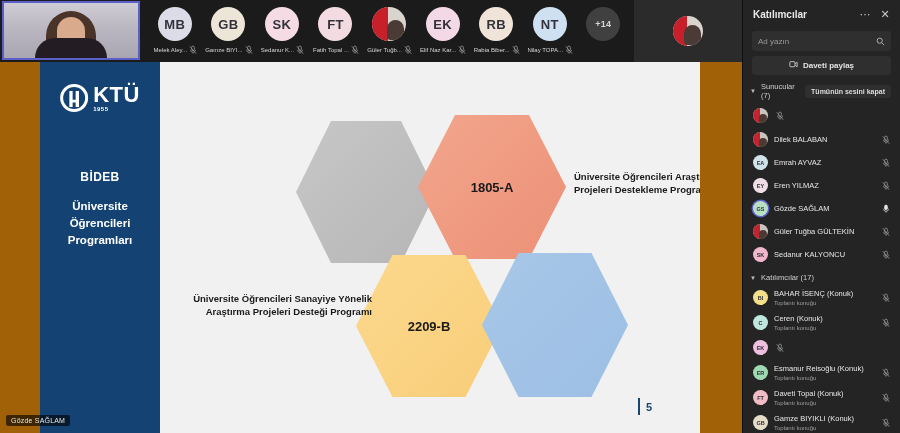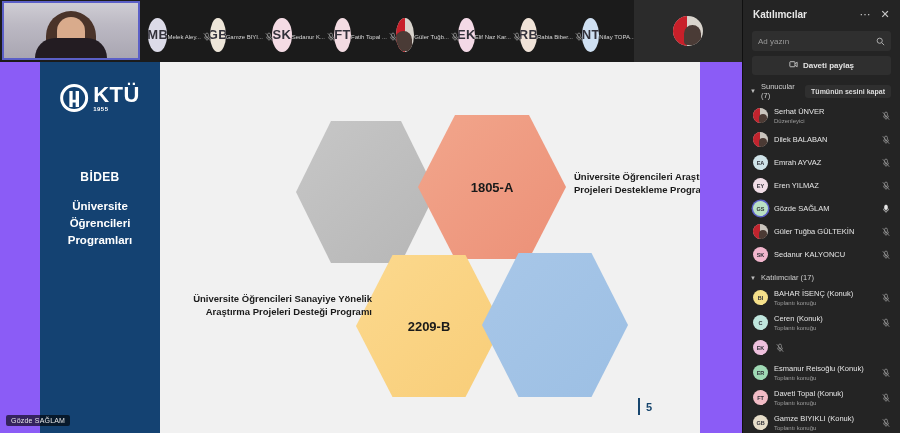--- a/index.html
+++ b/index.html
@@ -41,21 +41,21 @@
     margin-left: -36px; border-radius: 24px 24px 0 0;
     background: #231c22;
   }
 
   .strip {
     position: absolute; left: 148px; top: 0; width: 482px; height: 62px;
     display: flex; align-items: flex-start;
   }
   .tile {
     width: 62px; height: 62px; position: relative;
-    display: flex; flex-direction: row; align-items: center;
+    display: flex; flex-direction: column; align-items: center;
     padding-top: 7px;
   }
   .av {
     width: 34px; height: 34px; border-radius: 50%;
     display: flex; align-items: center; justify-content: center;
     font-size: 13px; font-weight: 700; letter-spacing: .3px;
     color: #33323b; overflow: hidden; position: relative;
   }
   .av.photo { background: #d9d4cd; }
   .av.photo::before {
@@ -86,21 +86,21 @@
   .lonetile {
     position: absolute; left: 634px; top: 0; width: 108px; height: 62px;
     background: #2b2b2b;
     display: flex; align-items: center; justify-content: center;
   }
   .lonetile .av { width: 30px; height: 30px; }
 
   
   .stage {
     position: absolute; left: 0; top: 62px; width: 742px; height: 371px;
-    background: #8b5cf6;
+    background: #a16207;
   }
   .slide {
     position: absolute; left: 40px; top: 0px; width: 660px; height: 371px;
     background: #f1f1f1; overflow: hidden;
   }
   .slide-left {
     position: absolute; left: 0; top: 0; width: 120px; height: 100%;
     background: #144272;
     color: #fff; text-align: center;
   }
@@ -442,24 +442,20 @@
     </div>
 
     <div id="groups">
         <div class="grouprow">
           <span class="caret">▼</span>
           <span class="grouplabel">Sunucular (7)</span>
           <span class="muteall">Tümünün sesini kapat</span>
         </div>
         <div class="prow tall">
           <div class="pav photo" style="background:#c9c4bd"></div>
-          <div class="pinfo">
-            <div class="pname">Serhat ÜNVER</div>
-            <div class="prole">Düzenleyici</div>
-          </div>
           <div class="picon">
             <svg width="8" height="10" viewBox="0 0 16 18" fill="none" stroke="#9a9a9a" stroke-width="1.5">
               <rect x="5.2" y="1.2" width="5.6" height="9" rx="2.8"></rect>
               <path d="M3 8.5a5 5 0 0 0 10 0"></path>
               <line x1="8" y1="13.5" x2="8" y2="16.3"></line>
               <line x1="1.5" y1="1.5" x2="14.5" y2="16.5" stroke="#9a9a9a"></line>
             </svg>
           </div>
         </div>
         <div class="prow">

